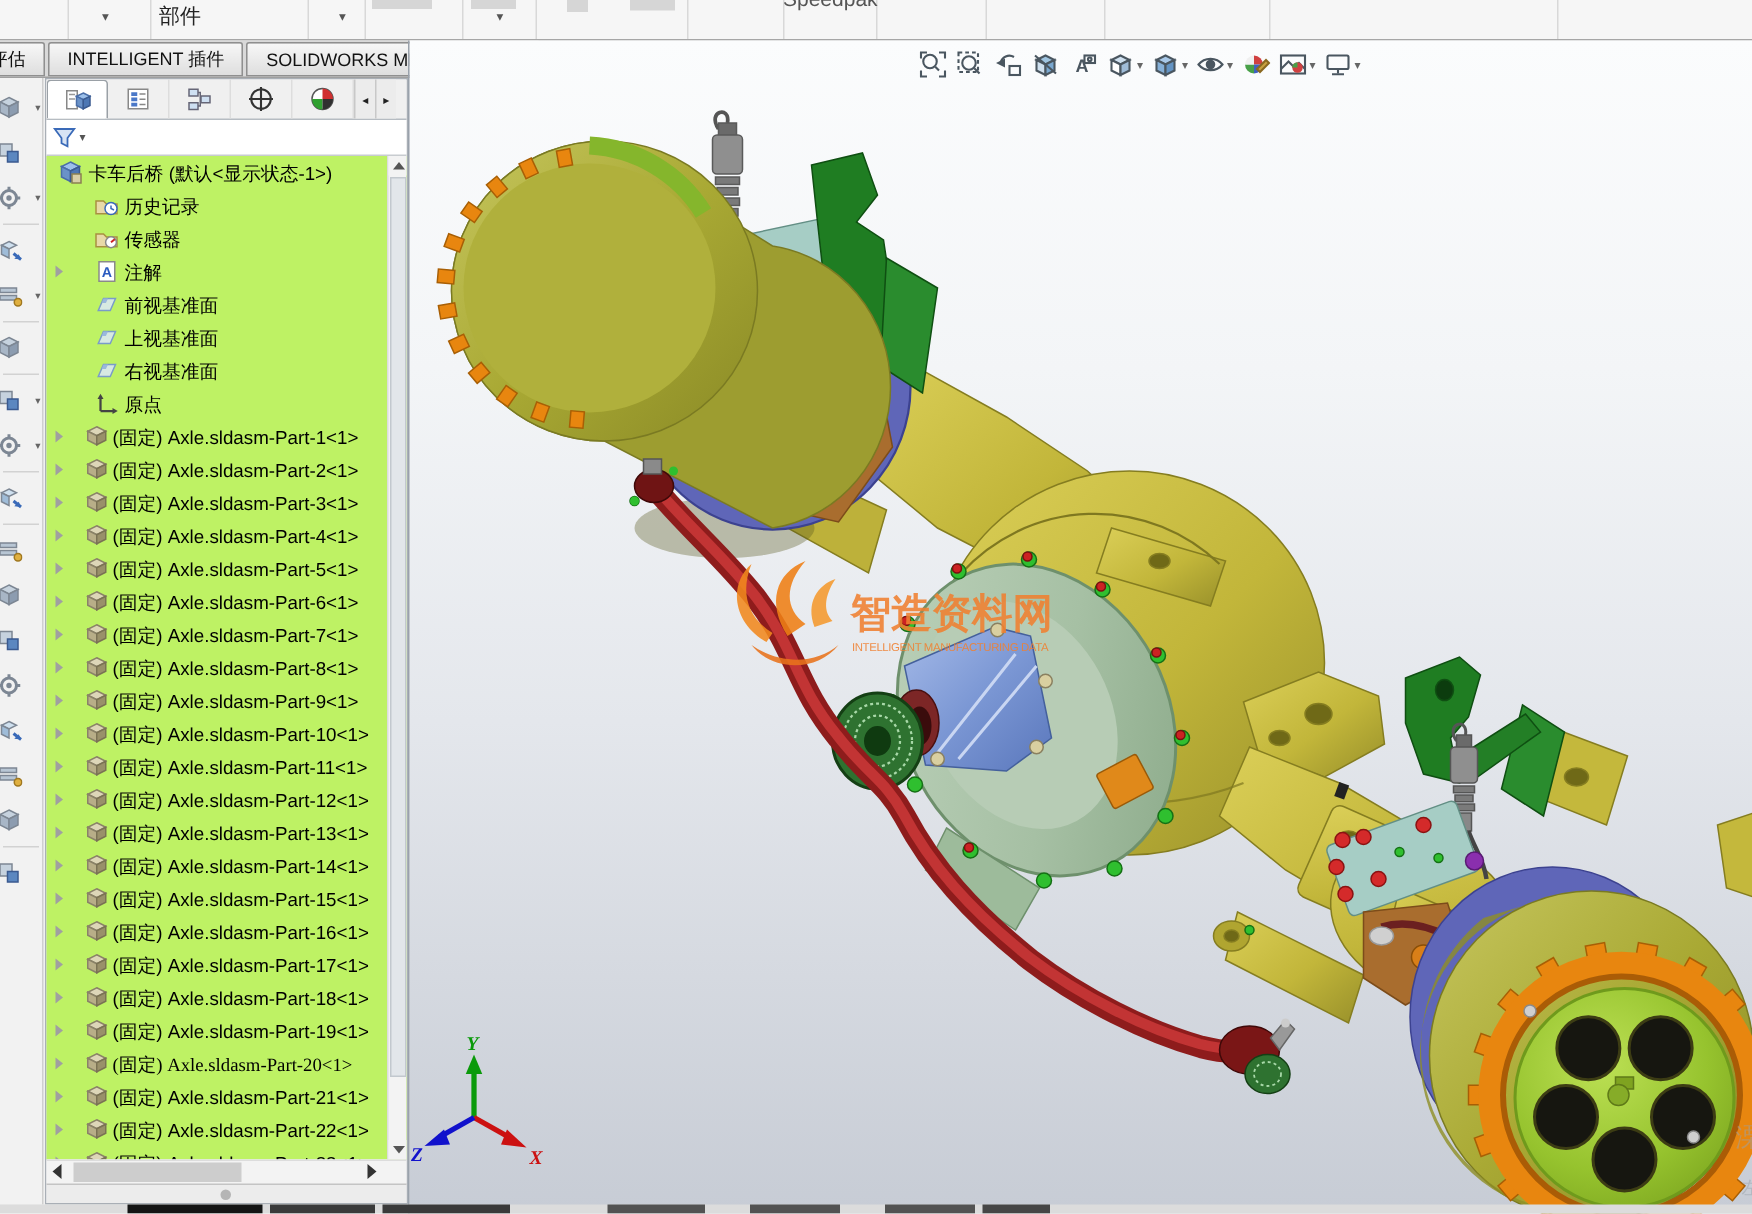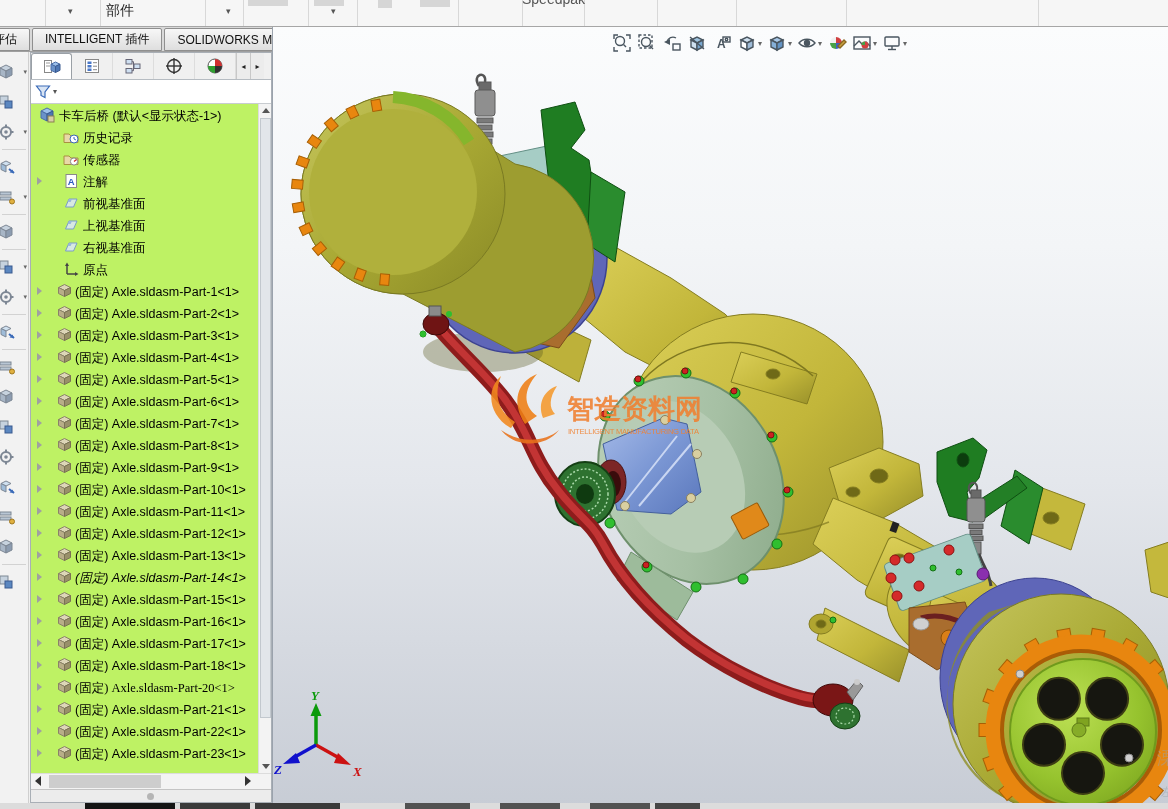--- a/index.html
+++ b/index.html
@@ -919,21 +919,21 @@
               </svg></span>
             <span class="tlabel" style="left: 44px;">(固定) Axle.sldasm-Part-13&lt;1&gt;</span>
           </div>
           <div class="trow">
             <span class="arrow"></span>
             <span class="ticon" style="left: 26px;"><svg width="15" height="15" viewBox="0 0 15 15" xmlns="http://www.w3.org/2000/svg">
                 <polygon points="7.5,1.5 13.5,4.5 7.5,7.5 1.5,4.5" fill="#ddd6b8" stroke="#8a8268"></polygon>
                 <polygon points="1.5,4.5 7.5,7.5 7.5,13.5 1.5,10.5" fill="#b8ae88" stroke="#8a8268"></polygon>
                 <polygon points="13.5,4.5 7.5,7.5 7.5,13.5 13.5,10.5" fill="#99906a" stroke="#7a7254"></polygon>
               </svg></span>
-            <span class="tlabel" style="left: 44px; font-style: italic;">(固定) Axle.sldasm-Part-14&lt;1&gt;</span>
+            <span class="tlabel" style="left: 44px;">(固定) Axle.sldasm-Part-14&lt;1&gt;</span>
           </div>
           <div class="trow">
             <span class="arrow"></span>
             <span class="ticon" style="left: 26px;"><svg width="15" height="15" viewBox="0 0 15 15" xmlns="http://www.w3.org/2000/svg">
                 <polygon points="7.5,1.5 13.5,4.5 7.5,7.5 1.5,4.5" fill="#ddd6b8" stroke="#8a8268"></polygon>
                 <polygon points="1.5,4.5 7.5,7.5 7.5,13.5 1.5,10.5" fill="#b8ae88" stroke="#8a8268"></polygon>
                 <polygon points="13.5,4.5 7.5,7.5 7.5,13.5 13.5,10.5" fill="#99906a" stroke="#7a7254"></polygon>
               </svg></span>
             <span class="tlabel" style="left: 44px;">(固定) Axle.sldasm-Part-15&lt;1&gt;</span>
           </div>
@@ -956,20 +956,29 @@
             <span class="tlabel" style="left: 44px;">(固定) Axle.sldasm-Part-17&lt;1&gt;</span>
           </div>
           <div class="trow">
             <span class="arrow"></span>
             <span class="ticon" style="left: 26px;"><svg width="15" height="15" viewBox="0 0 15 15" xmlns="http://www.w3.org/2000/svg">
                 <polygon points="7.5,1.5 13.5,4.5 7.5,7.5 1.5,4.5" fill="#ddd6b8" stroke="#8a8268"></polygon>
                 <polygon points="1.5,4.5 7.5,7.5 7.5,13.5 1.5,10.5" fill="#b8ae88" stroke="#8a8268"></polygon>
                 <polygon points="13.5,4.5 7.5,7.5 7.5,13.5 13.5,10.5" fill="#99906a" stroke="#7a7254"></polygon>
               </svg></span>
             <span class="tlabel" style="left: 44px;">(固定) Axle.sldasm-Part-18&lt;1&gt;</span>
+          </div>
+          <div class="trow">
+            <span class="arrow"></span>
+            <span class="ticon" style="left: 26px;"><svg width="15" height="15" viewBox="0 0 15 15" xmlns="http://www.w3.org/2000/svg">
+                <polygon points="7.5,1.5 13.5,4.5 7.5,7.5 1.5,4.5" fill="#ddd6b8" stroke="#8a8268"></polygon>
+                <polygon points="1.5,4.5 7.5,7.5 7.5,13.5 1.5,10.5" fill="#b8ae88" stroke="#8a8268"></polygon>
+                <polygon points="13.5,4.5 7.5,7.5 7.5,13.5 13.5,10.5" fill="#99906a" stroke="#7a7254"></polygon>
+              </svg></span>
+            <span class="tlabel" style="left: 44px;">(固定) Axle.sldasm-Part-19&lt;1&gt;</span>
           </div>
           <div class="trow">
             <span class="arrow"></span>
             <span class="ticon" style="left: 26px;"><svg width="15" height="15" viewBox="0 0 15 15" xmlns="http://www.w3.org/2000/svg">
                 <polygon points="7.5,1.5 13.5,4.5 7.5,7.5 1.5,4.5" fill="#ddd6b8" stroke="#8a8268"></polygon>
                 <polygon points="1.5,4.5 7.5,7.5 7.5,13.5 1.5,10.5" fill="#b8ae88" stroke="#8a8268"></polygon>
                 <polygon points="13.5,4.5 7.5,7.5 7.5,13.5 13.5,10.5" fill="#99906a" stroke="#7a7254"></polygon>
               </svg></span>
             <span class="tlabel" style="left: 44px; font-family: Liberation Serif, serif;">(固定) Axle.sldasm-Part-20&lt;1&gt;</span>
           </div>

